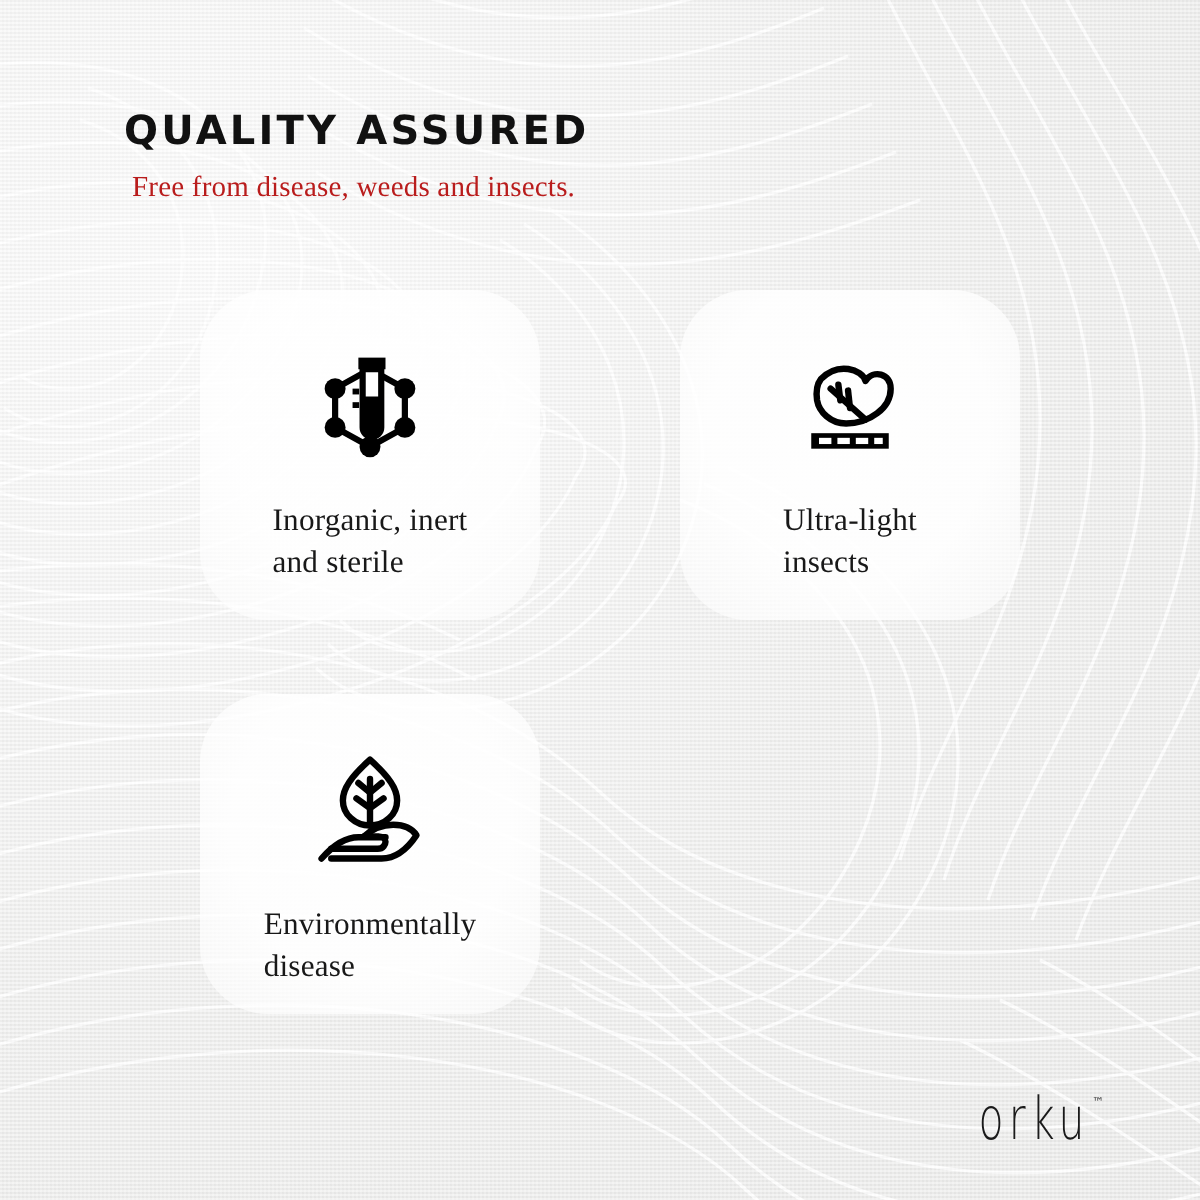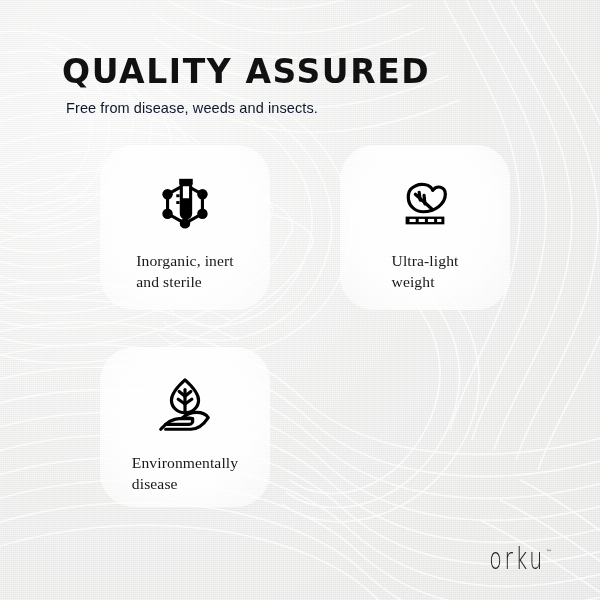--- a/index.html
+++ b/index.html
@@ -44,33 +44,33 @@
   
   .header {
     position: absolute;
     left: 62px;
     top: 55px;
     z-index: 5;
   }
   .title {
     margin: 0;
     font-family: "DejaVu Sans", sans-serif;
-    font-size: 33px;
+    font-size: 20px;
     font-weight: 700;
     letter-spacing: 1.6px;
     color: #111111;
     line-height: 1.05;
     white-space: nowrap;
   }
   .subtitle {
     margin: 10px 0 0 4px;
-    font-family: Liberation Sans, sans-serif;
+    font-family: Liberation Serif, serif;
     font-size: 14.5px;
     font-weight: 400;
-    color: #0f172a;
+    color: #b91c1c;
     letter-spacing: .1px;
     white-space: nowrap;
   }
 
   
   .grid {
     position: absolute;
     left: 100px;
     top: 145px;
     width: 410px;
@@ -253,21 +253,21 @@
             <g fill="#ffffff">
               <rect x="16" y="47.4" width="6.4" height="3.2"></rect>
               <rect x="25.5" y="47.4" width="6.4" height="3.2"></rect>
               <rect x="35" y="47.4" width="6.4" height="3.2"></rect>
               <rect x="44.5" y="47.4" width="4.4" height="3.2"></rect>
             </g>
           </g>
         </svg>
       </span>
       <div class="card-label">Ultra-light
-weight</div>
+insects</div>
     </div>
 
     <div class="card">
       <span class="card-icon">
         <svg viewBox="0 0 64 64">
           <g stroke="#000" stroke-width="3.3" fill="none" stroke-linecap="round" stroke-linejoin="round">
             <path d="M32 5 C 42 14, 46 20, 46 26 C 46 33.2, 39.7 39, 32 39 C 24.3 39, 18 33.2, 18 26 C 18 20, 22 14, 32 5 Z"></path>
             <path d="M32 15 L32 39"></path>
             <path d="M32 22 L26 17"></path>
             <path d="M32 22 L38 17"></path>

